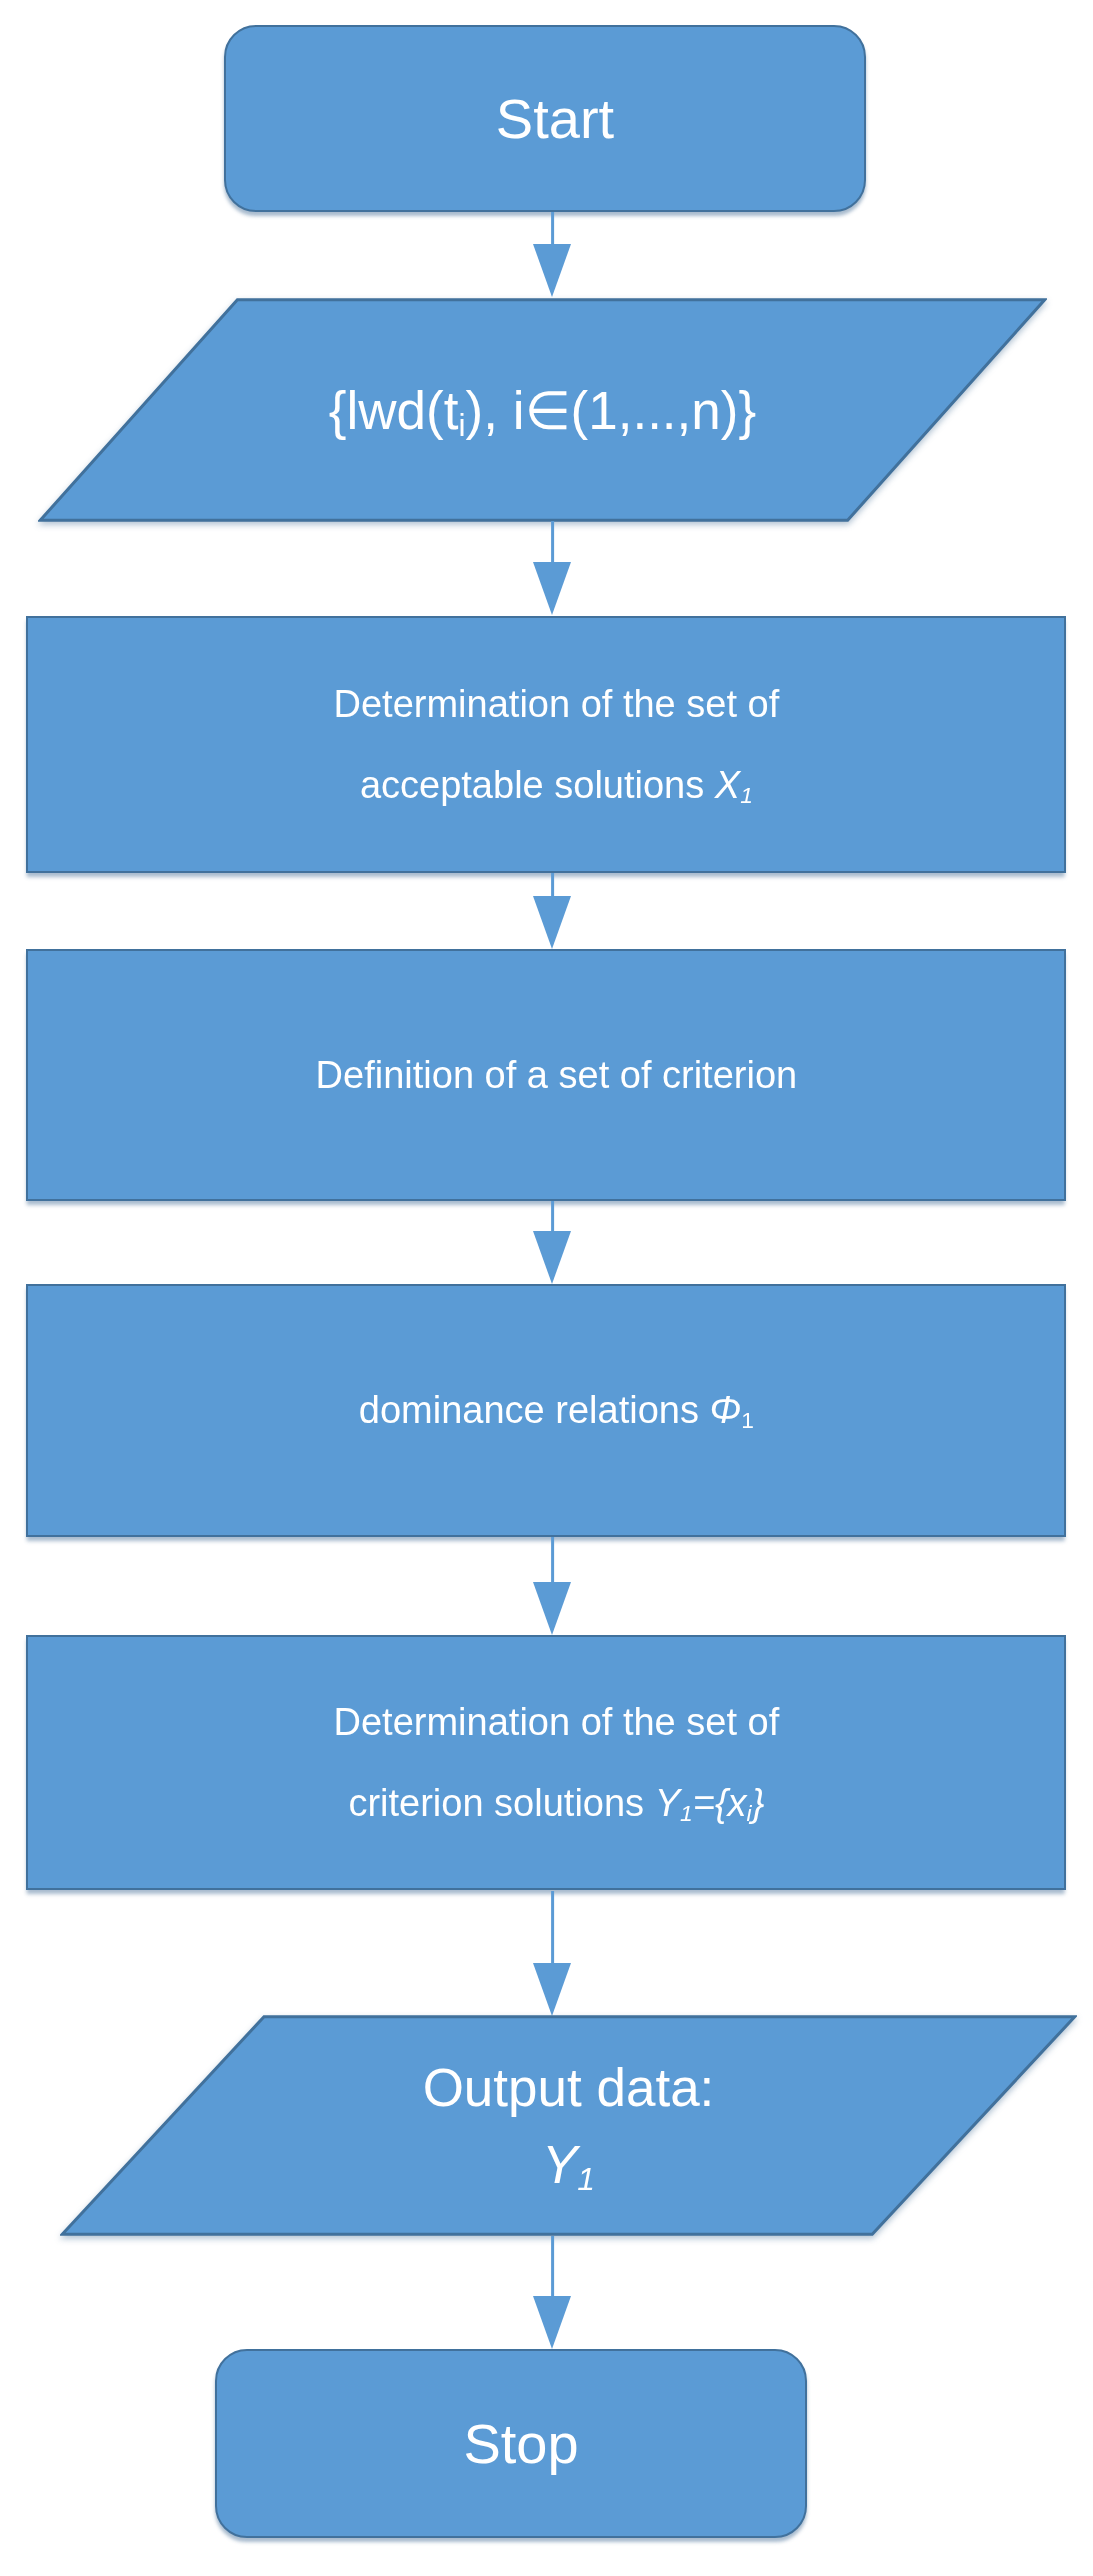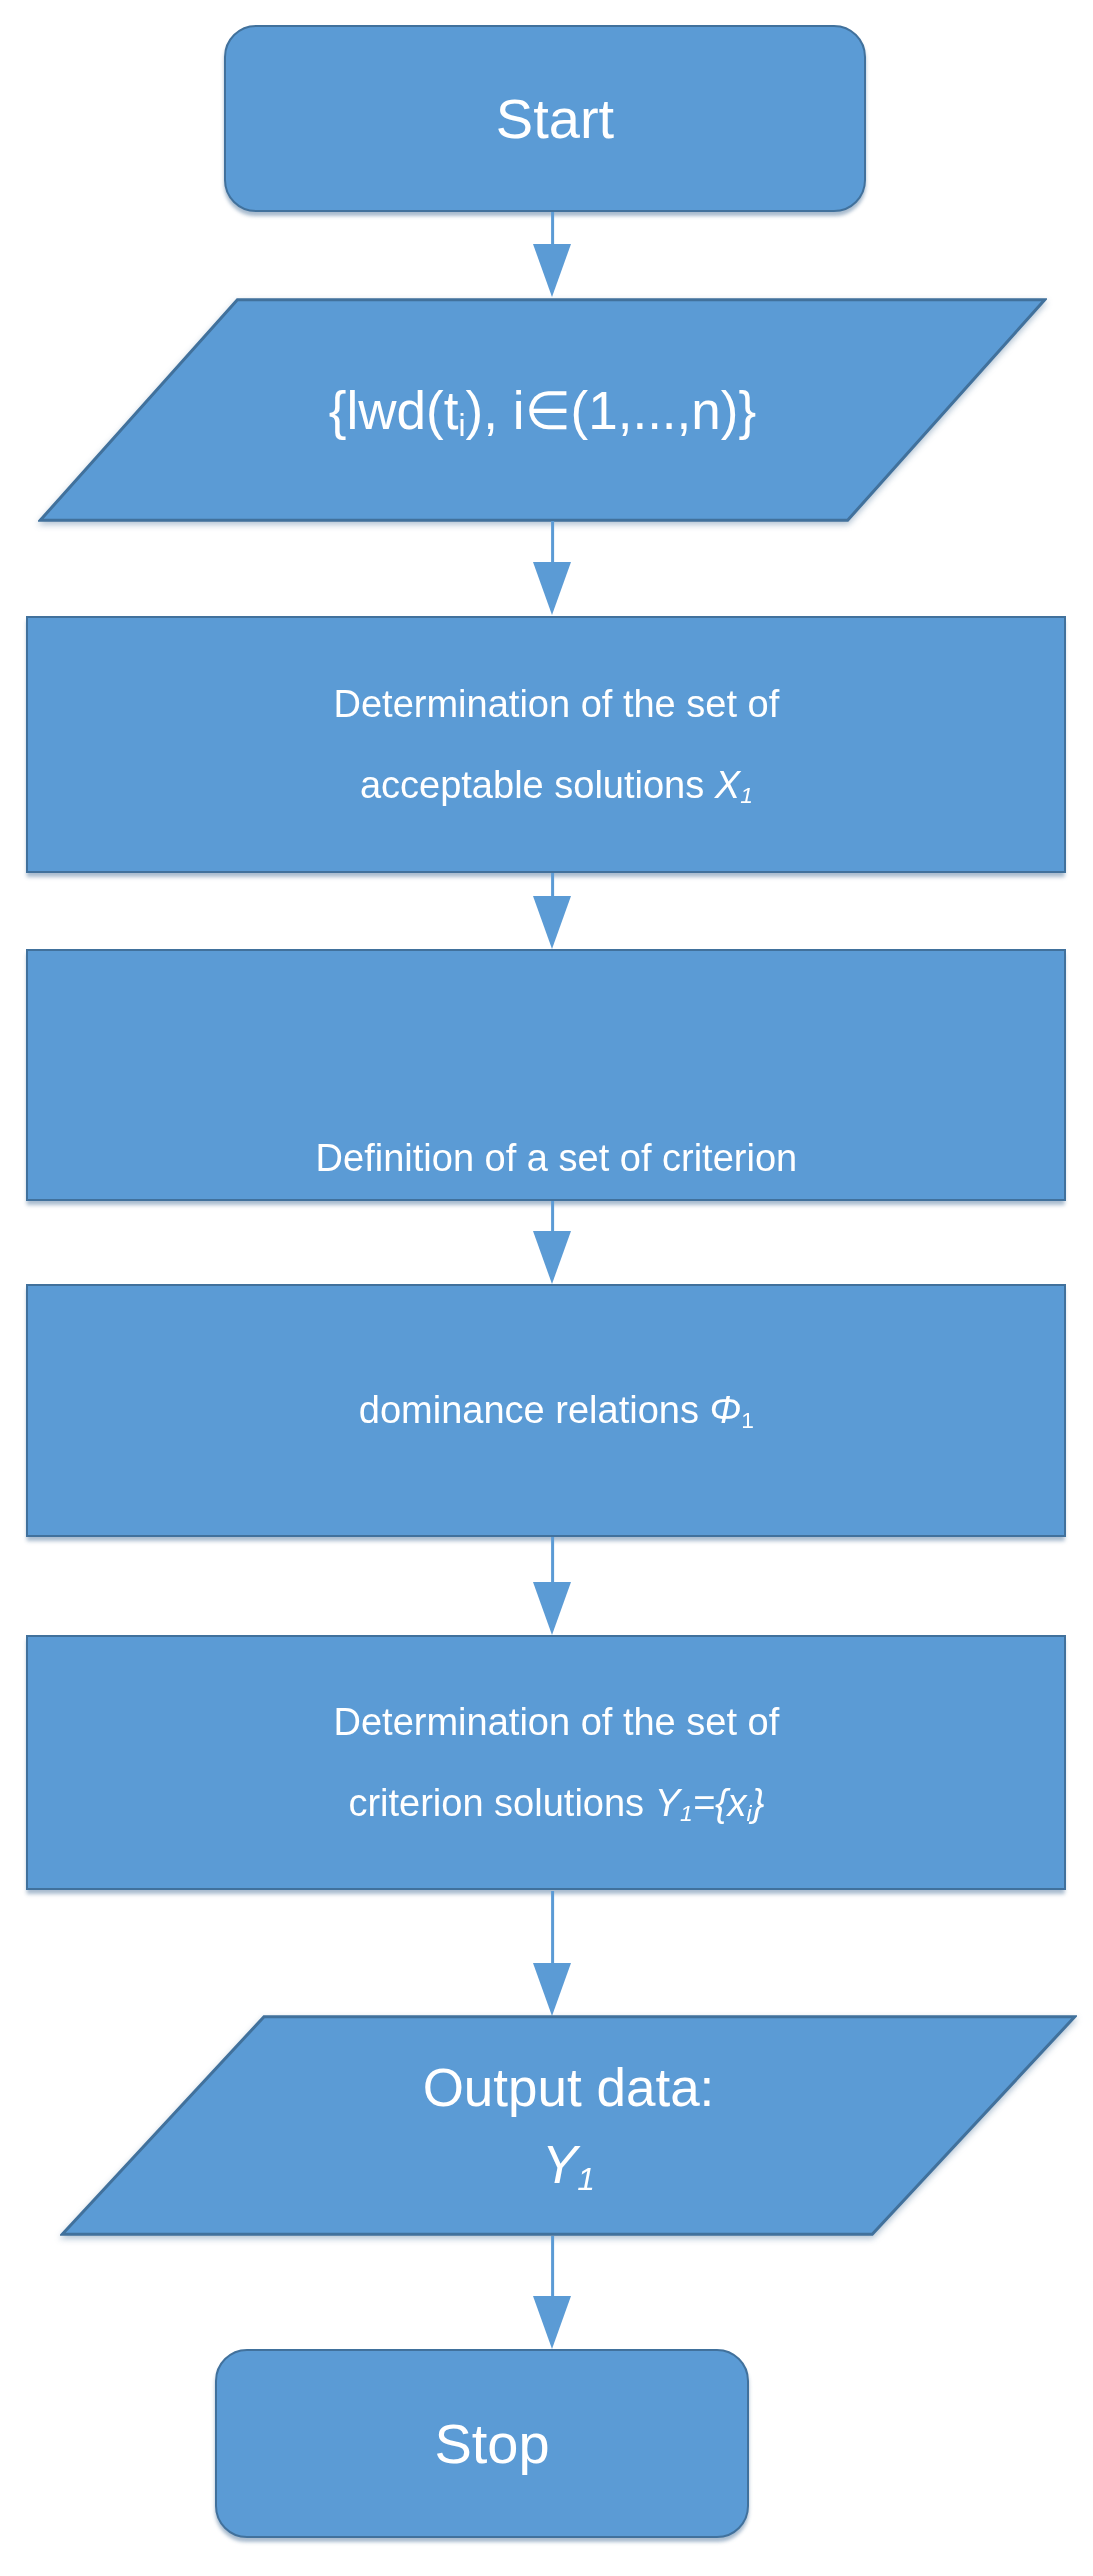--- a/index.html
+++ b/index.html
@@ -108,21 +108,21 @@
       <div><span>Determination of the set of</span></div>
       <div><span>acceptable solutions </span><span class="it">X</span><sub class="it">1</sub></div>
     </div>
   </div>
 
   <div class="edge" style="left:533px; top:873px; height:76px;">
     <div class="stem" style="height:32px;"></div>
     <div class="head"></div>
   </div>
 
-  <div class="node process" style="left:26.4px; top:949px; width:1040px; height:252px;align-items:flex-end;">
+  <div class="node process" style="left:26.4px; top:949px; width:1040px; height:252px;">
     <div class="lines">
       <div><span>Definition of a set of criterion</span></div>
     </div>
   </div>
 
   <div class="edge" style="left:533px; top:1201px; height:83px;">
     <div class="stem" style="height:39px;"></div>
     <div class="head"></div>
   </div>
 
@@ -159,18 +159,18 @@
         <div><span class="it">Y</span><sub class="it">1</sub></div>
       </div>
     </div>
   </div>
 
   <div class="edge" style="left:533px; top:2236px; height:113px;">
     <div class="stem" style="height:69px;"></div>
     <div class="head"></div>
   </div>
 
-  <div class="node terminator" style="left:215px; top:2349px; width:534px; height:189px;">
+  <div class="node terminator" style="left:215px; top:2349px; width:592px; height:189px;">
     <span>Stop</span>
   </div>
 
 </div>
 
 
 </body></html>

